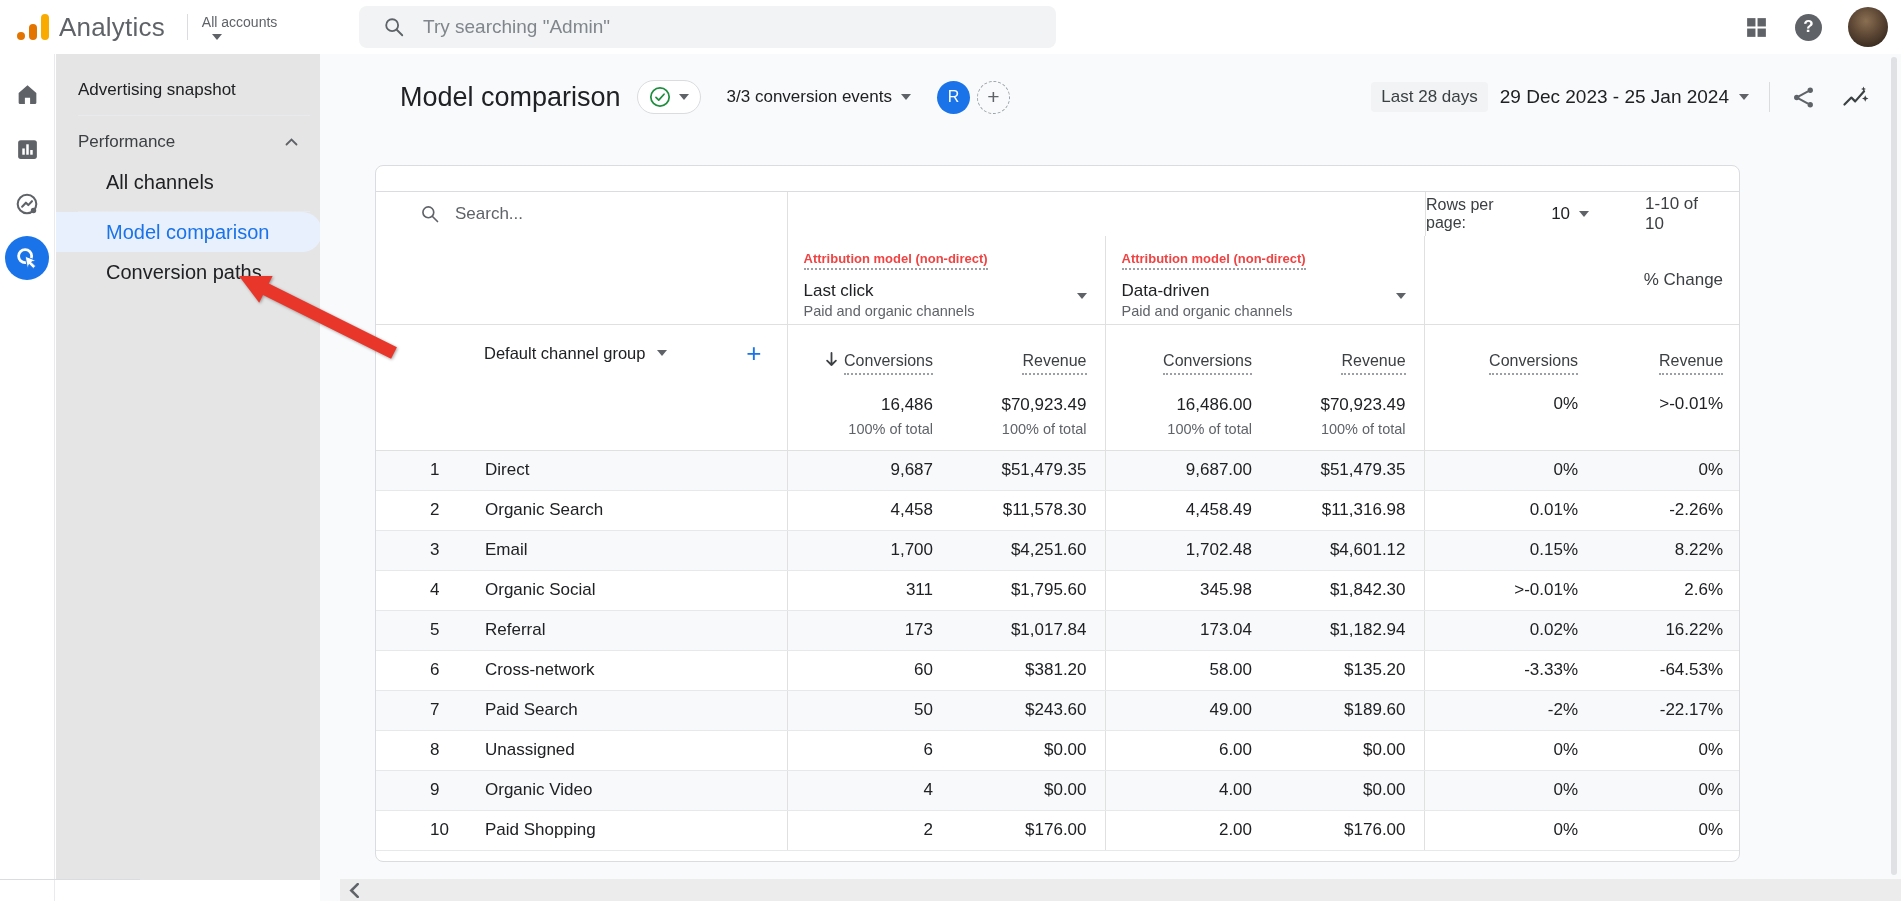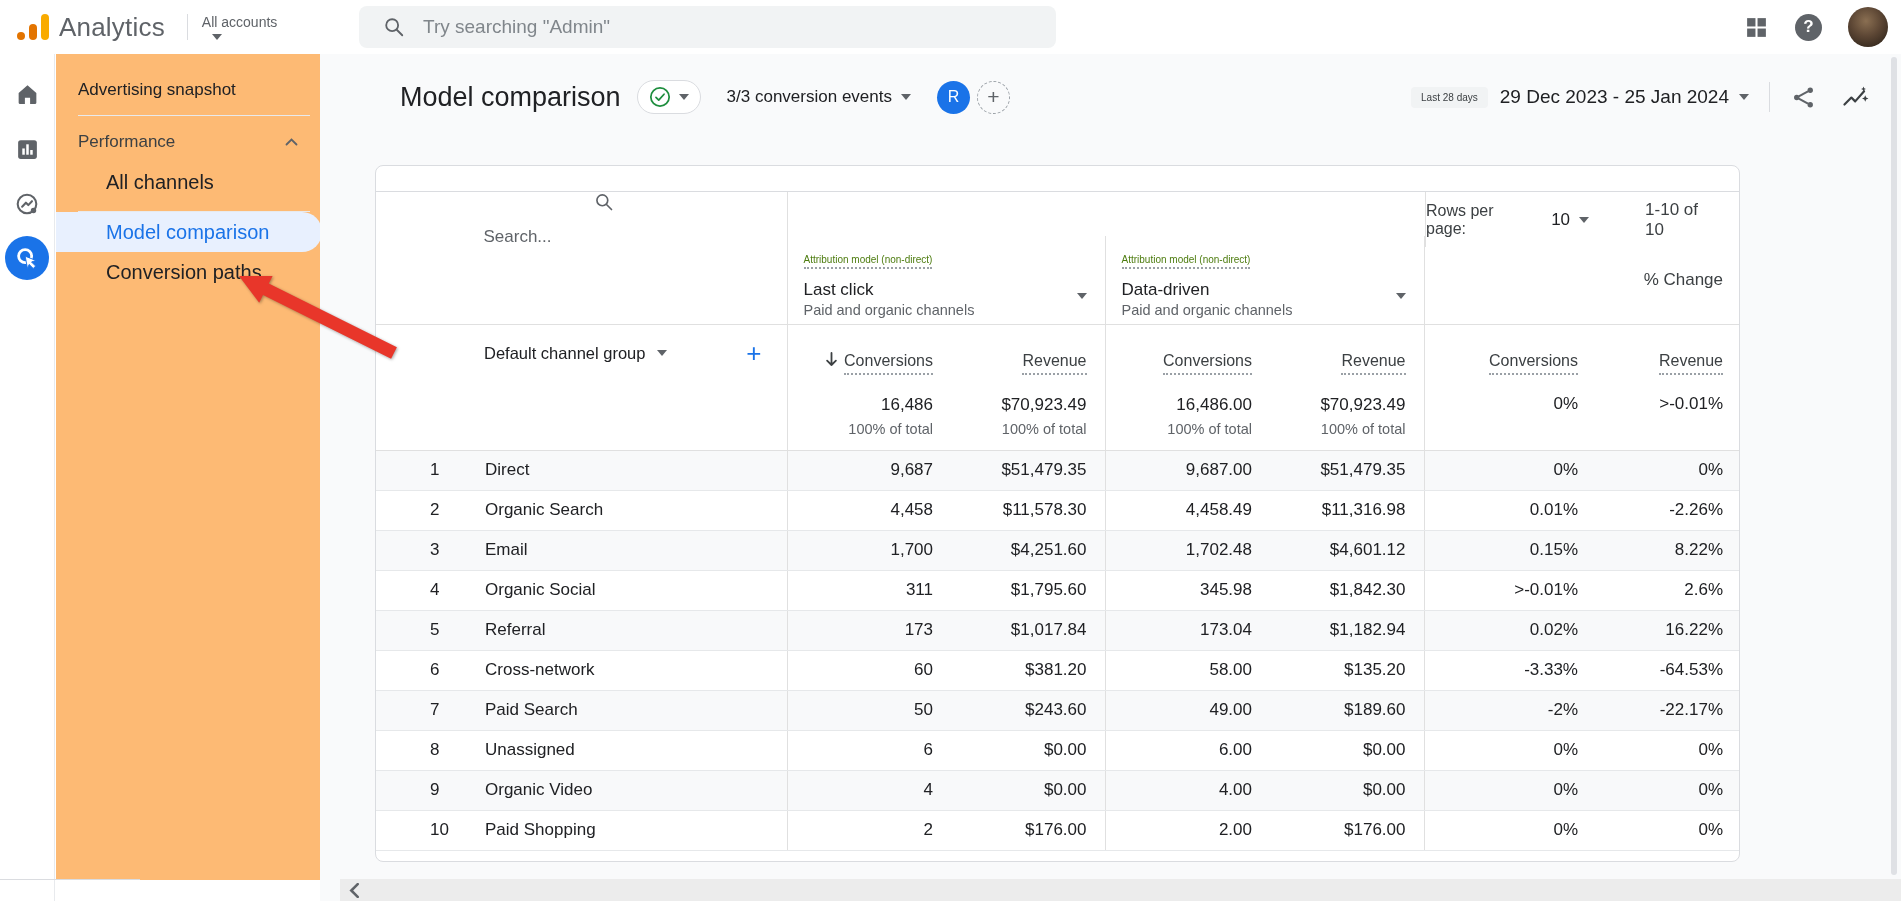--- a/index.html
+++ b/index.html
@@ -27,66 +27,66 @@
 
   
   .rail { position:absolute; left:0; top:54px; width:55px; height:847px; background:#fff; border-right:1px solid #e8eaed; display:flex; flex-direction:column; align-items:center; }
   .rail .ric { cursor:pointer; }
   .rail .home-i { margin-top:28px; }
   .rail .rep-i { margin-top:30px; }
   .rail .exp-i { margin-top:29px; }
   .adv-circle { margin-top:19px; width:44px; height:44px; border-radius:50%; background:#1a73e8; display:flex; align-items:center; justify-content:center; cursor:pointer; }
 
   
-  .sidenav { position:absolute; left:56px; top:54px; width:264px; height:826px; background:#fdba74; padding-top:20px; }
+  .sidenav { position:absolute; left:56px; top:54px; width:264px; height:826px; background:#e5e5e5; padding-top:20px; }
   .nav-snapshot { height:32px; display:flex; align-items:center; padding-left:22px; font-size:17px; font-weight:500; color:#202124; cursor:pointer; }
   .nav-divider { border-top:1px solid #e8eaed; margin:9px 10px 0 22px; }
   .nav-section { margin-top:6px; height:40px; display:flex; align-items:center; padding:0 22px; font-size:17px; font-weight:500; color:#3c4043; cursor:pointer; }
   .nav-section .chev { margin-left:auto; }
   .nav-section.attr { margin-top:3px; height:38px; background:#f1f3f4; border-radius:0 24px 24px 0; margin-right:0; }
   .nav-item { height:40px; display:flex; align-items:center; padding-left:50px; font-size:20px; color:#202124; cursor:pointer; }
   .nav-item.selected { background:#e8f0fe; color:#1a73e8; font-weight:500; border-radius:0 24px 24px 0; width:266px; }
   .sidebar-bottom-line { position:absolute; left:0; top:879px; width:140px; border-top:1px solid #dadce0; }
 
   
   .content { position:absolute; left:320px; top:54px; width:1581px; height:847px; background:#f9fafb; }
   .page-header { position:relative; height:86px; display:flex; align-items:center; padding-left:80px; }
   .page-title { font-size:27px; color:#202124; font-weight:400; }
   .check-pill { margin-left:16px; display:flex; align-items:center; gap:8px; border:1px solid #dadce0; border-radius:18px; background:#fff; padding:5px 11px; cursor:pointer; }
   .events-label { margin-left:26px; font-size:17px; font-weight:500; color:#202124; cursor:pointer; }
   .events-caret { margin-left:9px; }
   .r-badge { margin-left:26px; width:33px; height:33px; border-radius:50%; background:#1a73e8; color:#fff; font-size:16px; font-weight:500; display:flex; align-items:center; justify-content:center; cursor:pointer; }
   .plus-badge { margin-left:7px; width:33px; height:33px; border-radius:50%; border:1.5px dashed #9aa0a6; color:#5f6368; font-size:21px; display:flex; align-items:center; justify-content:center; cursor:pointer; background:transparent; }
   .header-right { position:absolute; right:30px; top:0; height:86px; display:flex; align-items:center; }
-  .date-chip { background:#f1f3f4; border-radius:4px; padding:5px 10px; font-size:10px; font-weight:500; color:#3c4043;text-align:center; }
+  .date-chip { background:#f1f3f4; border-radius:4px; padding:5px 10px; font-size:17px; font-weight:500; color:#3c4043;text-align:center; }
   .date-text { margin-left:12px; font-size:19px; color:#202124; cursor:pointer; }
   .date-caret { margin-left:10px; }
   .hdr-vdiv { width:1px; height:30px; background:#dadce0; margin:0 20px; }
   .icon-btn { cursor:pointer; display:flex; align-items:center; }
   .icon-btn + .icon-btn { margin-left:24px; }
 
   
   .card { position:absolute; left:55px; top:111px; width:1365px; height:697px; background:#fff; border:1px solid #dadce0; border-radius:8px; padding-top:25px; overflow:hidden; }
   .tablezone { border-top:1px solid #dadce0; }
   .toolbar { height:44px; display:grid; grid-template-columns:411px 638px auto; align-items:stretch; }
-  .toolbar .t-search { display:flex; align-items:center; gap:15px; padding-left:44px;flex-direction:column; }
+  .toolbar .t-search { display:flex; align-items:center; gap:15px; padding-left:44px; }
   .toolbar .t-search input { border:none; outline:none; background:transparent; font-size:17px; color:#202124; width:240px; font-family:inherit; }
   .toolbar .t-search input::placeholder { color:#5f6368; }
   .toolbar .t-mid { border-left:1px solid #e0e0e0; }
   .toolbar .t-pager { border-left:1px solid #e0e0e0; display:flex; align-items:center; justify-content:flex-end; padding-right:18px; }
   .rpp-label { font-size:16px; color:#3c4043; }
   .rpp-value { font-size:17px; color:#202124; margin-left:14px; cursor:pointer; display:flex; align-items:center; gap:9px; }
   .range-label { font-size:17px; color:#3c4043; margin-left:56px; }
 
   table { width:100%; border-collapse:collapse; table-layout:fixed; }
   th, td { font-weight:400; }
   .attr-row th { border-bottom:1px solid #e0e0e0; }
   .attr-row { height:88px; }
   .attr-model { border-left:1px solid #e0e0e0; text-align:left; vertical-align:top; padding:13px 16px 0 16px; position:relative; }
-  .attr-link { display:inline-block; font-size:10px; font-weight:400; color:#4d7c0f; border-bottom:2px dotted #9aa0a6; padding-bottom:2px; cursor:pointer; }
+  .attr-link { display:inline-block; font-size:13px; font-weight:700; color:#ef4444; border-bottom:2px dotted #9aa0a6; padding-bottom:2px; cursor:pointer; }
   .model-name { margin-top:11px; font-size:17px; font-weight:500; color:#202124; }
   .model-sub { margin-top:2px; font-size:14.5px; color:#5f6368; }
   .attr-model .caret { position:absolute; right:18px; top:57px; cursor:pointer; }
   .attr-change { border-left:1px solid #e0e0e0; vertical-align:middle; text-align:right; padding-right:18px; font-size:17px; font-weight:500; color:#3c4043; }
 
   .colhead-row { height:58px; }
   .colhead-row th { vertical-align:middle; }
   .dim-head-flex { display:flex; align-items:center; padding-left:108px; padding-right:25px; }
   .dim-label { font-size:16.5px; color:#202124; cursor:pointer; }
   .dim-head-flex .caret { margin-left:12px; }

